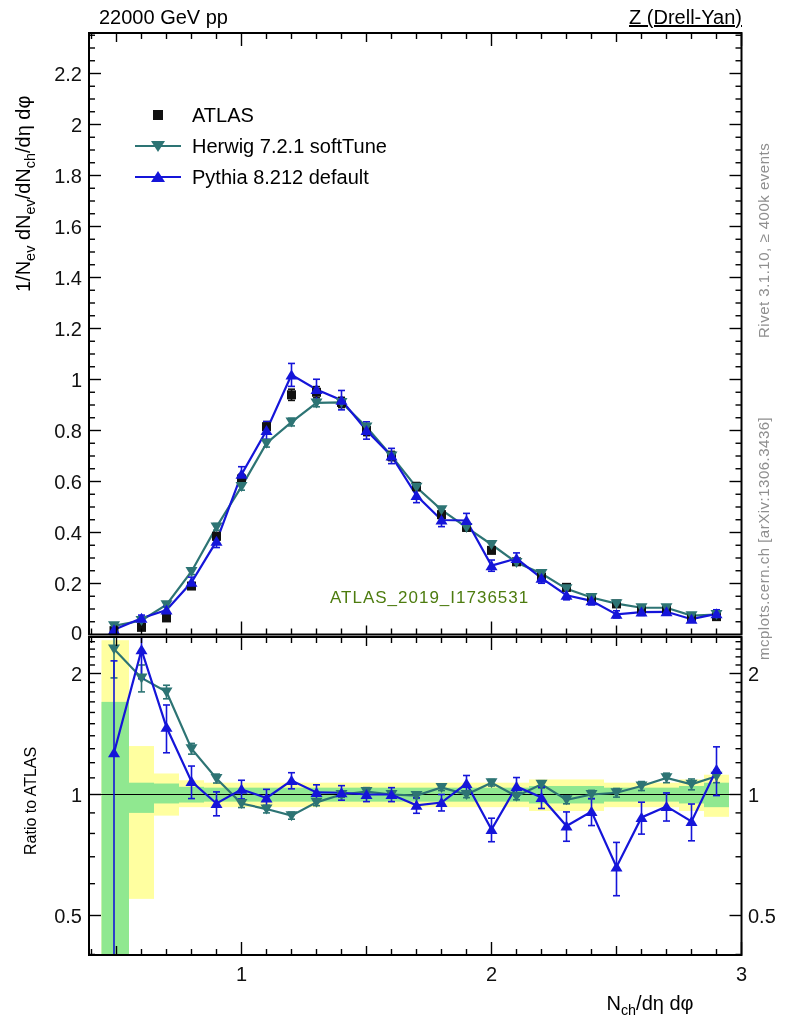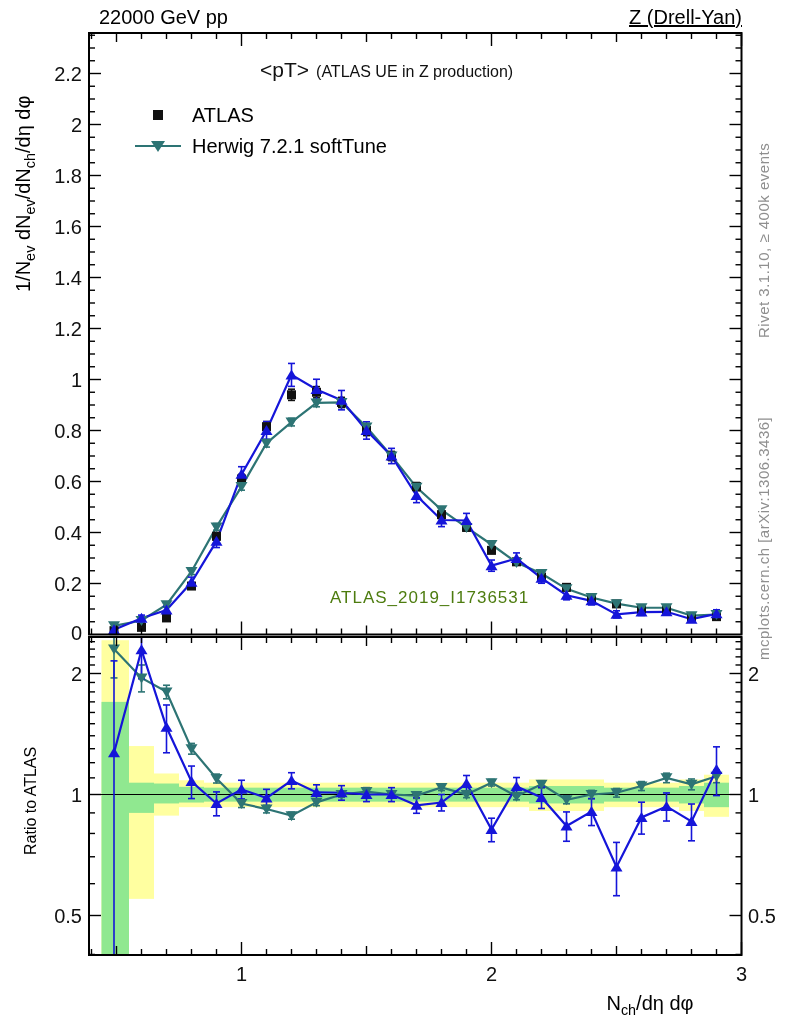--- a/index.html
+++ b/index.html
@@ -849,39 +849,42 @@
         <line x1="741.5" y1="673.5" x2="729.5" y2="673.5" stroke="#000" stroke-width="1.4"></line>
         <text x="82" y="680.5" text-anchor="end" font-size="20" fill="#111" font-family="&quot;Liberation Sans&quot;,&quot;DejaVu Sans&quot;,sans-serif">2</text>
         <text x="748" y="680.5" text-anchor="start" font-size="20" fill="#111" font-family="&quot;Liberation Sans&quot;,&quot;DejaVu Sans&quot;,sans-serif">2</text>
       </svg></div>
 
   <div class="abs hdr" style="left:99px;top:6px;">22000 GeV pp</div>
   <div class="abs hdr" style="right:44px;top:6px;text-decoration:underline;">Z (Drell-Yan)</div>
 
   <div class="abs rot axis-title" style="left:12px;top:292px;"><span>1/N</span><sub>ev</sub><span> dN</span><sub>ev</sub><span>/dN</span><sub>ch</sub><span>/dη dφ</span></div>
 
-  <div class="abs plot-title" style="left:260px;top:58px;">
-    <span class="big">&lt;pT&gt;</span>
-    <span class="small">(ATLAS UE in Z production)</span>
-  </div>
 
   <div class="abs legend" style="left:134px;top:104px;">
     <div class="legend-row">
       <span class="legend-marker" id="lm0"><svg width="48" height="16">
             <rect x="19" y="3" width="10" height="10" fill="#111111"></rect>
           </svg></span>
       <span class="legend-label">ATLAS</span>
     </div>
     <div class="legend-row">
       <span class="legend-marker" id="lm1"><svg width="48" height="16">
             <line x1="1" y1="8" x2="47" y2="8" stroke="#2d7474" stroke-width="2"></line>
             <path d="M 24 14 L 31 3 L 17 3 Z" fill="#2d7474"></path>
           </svg></span>
       <span class="legend-label">Herwig 7.2.1 softTune</span>
     </div>
+    <div class="legend-row">
+      <span class="legend-marker" id="lm2"><svg width="48" height="16">
+            <line x1="1" y1="8" x2="47" y2="8" stroke="#1515d9" stroke-width="2"></line>
+            <path d="M 24 2 L 31 13 L 17 13 Z" fill="#1515d9"></path>
+          </svg></span>
+      <span class="legend-label">Pythia 8.212 default</span>
+    </div>
   </div>
 
   <div class="abs watermark" style="left:330px;top:588px;">ATLAS_2019_I1736531</div>
 
   <div class="abs rot gray-note" style="left:755px;top:338px;">Rivet 3.1.10, ≥ 400k events</div>
   <div class="abs rot gray-note" style="left:755px;top:660px;">mcplots.cern.ch [arXiv:1306.3436]</div>
 
   <div class="abs rot ratio-title" style="left:22px;top:855px;">Ratio to ATLAS</div>
 
   <div class="abs axis-title" style="left:540px;top:992px;width:220px;text-align:center;"><span>N</span><sub>ch</sub><span>/dη dφ</span></div>

